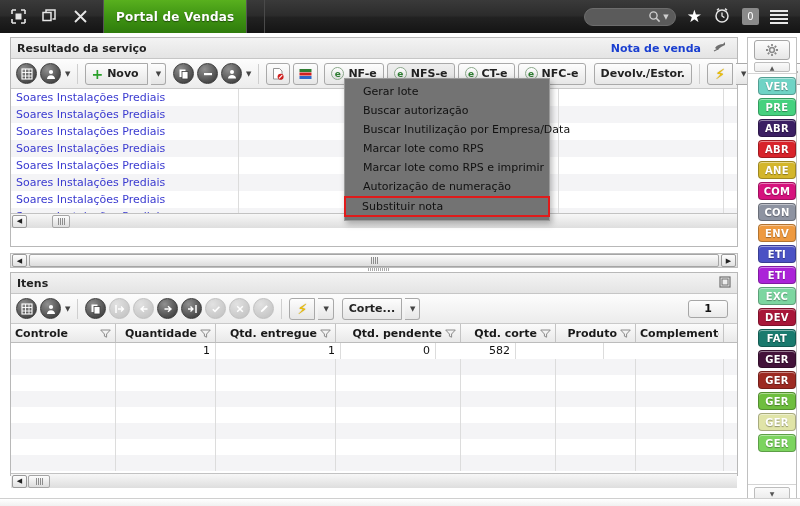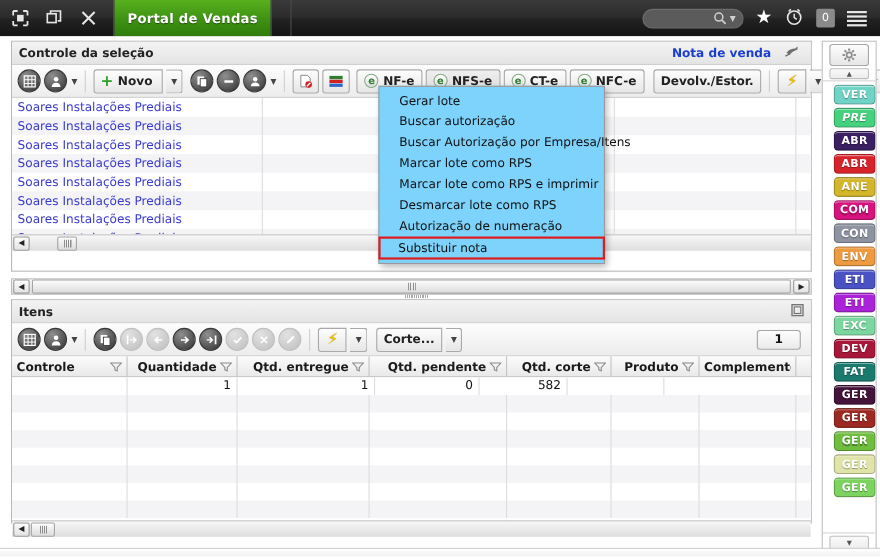--- a/index.html
+++ b/index.html
@@ -131,21 +131,21 @@
     height:13px; border:1px solid #a5a5a5; border-radius:2px;
     background:linear-gradient(to bottom,#fdfdfd,#dcdcdc);
     display:flex;align-items:center;justify-content:center; cursor:pointer; flex:none;
   }
   .grip { width:7px;height:7px;
     background:repeating-linear-gradient(to right,#8d8d8d 0 1px,transparent 1px 2px); }
   .sb-track { flex:1; height:15px; }
 
   
   .menu {
-    position:absolute; background:#7dd3fc; border:1px solid #9a9a9a;
+    position:absolute; background:#737373; border:1px solid #9a9a9a;
     box-shadow:2px 3px 6px rgba(0,0,0,.28); z-index:60; padding:3px 0;
   }
   .menu-item {
     height:19px; line-height:19px; padding:0 28px 0 18px;
     font-size:11px; color:#111; white-space:nowrap; cursor:pointer;
   }
   .menu-item.highlight {
     border:2px solid #e01b1b; height:21px; line-height:17px;
     margin:0 -1px; padding-left:16px;
   }
@@ -248,21 +248,21 @@
         </span>
     </div>
   </div>
 
   <div class="page-body">
 
     <div class="main-col">
 
       <div class="panel" style="height:210px;">
         <div class="panel-head">
-          <span>Controle da seleção</span>
+          <span>Resultado da serviço</span>
           <span class="ph-right">
             <span class="link-blue">Nota de venda</span>
             <span style="padding:0 4px;">
               <svg width="14" height="12" viewBox="0 0 14 12">
                 <path d="M2 7c2-3 5-4 8-4l2-2v3l-2 1c-2 1-4 2-5 4z" fill="#6f6f6f"></path>
                 <path d="M1 10l4-2" stroke="#6f6f6f" stroke-width="1.2"></path>
               </svg>
             </span>
           </span>
         </div>
@@ -670,21 +670,21 @@
             <circle cx="7" cy="7" r="2.4" fill="none" stroke="#8a8a8a" stroke-width="1.5"></circle>
             <g stroke="#8a8a8a" stroke-width="1.8">
               <path d="M7 1v2.1M7 10.9V13M1 7h2.1M10.9 7H13M2.8 2.8l1.5 1.5M9.7 9.7l1.5 1.5M11.2 2.8L9.7 4.3M4.3 9.7l-1.5 1.5"></path>
             </g>
           </svg>
         </span>
         <span class="mini-btn">▲</span>
       </div>
       <div class="rail-list" id="rail-list">
           <span class="pill" style="background: linear-gradient(rgb(111, 211, 197), rgb(111, 211, 197));">VER</span>
-          <span class="pill" style="background: linear-gradient(rgb(69, 209, 126), rgb(69, 209, 126)); font-style: italic;">PRE</span>
+          <span class="pill" style="background: linear-gradient(rgb(69, 209, 126), rgb(69, 209, 126));">PRE</span>
           <span class="pill" style="background: linear-gradient(rgb(59, 31, 99), rgb(59, 31, 99));">ABR</span>
           <span class="pill" style="background: linear-gradient(rgb(216, 35, 42), rgb(216, 35, 42));">ABR</span>
           <span class="pill" style="background: linear-gradient(rgb(212, 182, 43), rgb(212, 182, 43));">ANE</span>
           <span class="pill" style="background: linear-gradient(rgb(214, 19, 126), rgb(214, 19, 126));">COM</span>
           <span class="pill" style="background: linear-gradient(rgb(141, 147, 161), rgb(141, 147, 161));">CON</span>
           <span class="pill" style="background: linear-gradient(rgb(238, 154, 64), rgb(238, 154, 64));">ENV</span>
           <span class="pill" style="background: linear-gradient(rgb(75, 82, 196), rgb(75, 82, 196));">ETI</span>
           <span class="pill" style="background: linear-gradient(rgb(171, 35, 216), rgb(171, 35, 216));">ETI</span>
           <span class="pill" style="background: linear-gradient(rgb(124, 214, 160), rgb(124, 214, 160));">EXC</span>
           <span class="pill" style="background: linear-gradient(rgb(168, 23, 57), rgb(168, 23, 57));">DEV</span>
@@ -696,24 +696,23 @@
           <span class="pill" style="background: linear-gradient(rgb(124, 212, 95), rgb(124, 212, 95));">GER</span>
         </div>
       <div class="rail-bot">
         <span class="mini-btn" style="height:13px;">▼</span>
       </div>
     </div>
 
     <div class="menu" id="nfse-menu" style="left:344px; top:45px; width:206px;">
         <div class="menu-item">Gerar lote</div>
         <div class="menu-item">Buscar autorização</div>
-        <div class="menu-item">Buscar Autorização por Empresa/Itens</div>
+        <div class="menu-item">Buscar Inutilização por Empresa/Data</div>
         <div class="menu-item">Marcar lote como RPS</div>
         <div class="menu-item">Marcar lote como RPS e imprimir</div>
-        <div class="menu-item">Desmarcar lote como RPS</div>
         <div class="menu-item">Autorização de numeração</div>
         <div class="menu-item highlight" style="border-color: rgb(224, 27, 27);">Substituir nota</div>
       </div>
 
   </div>
 
   <div class="bottom-strip"></div>
 </div>
 
 </body></html>

